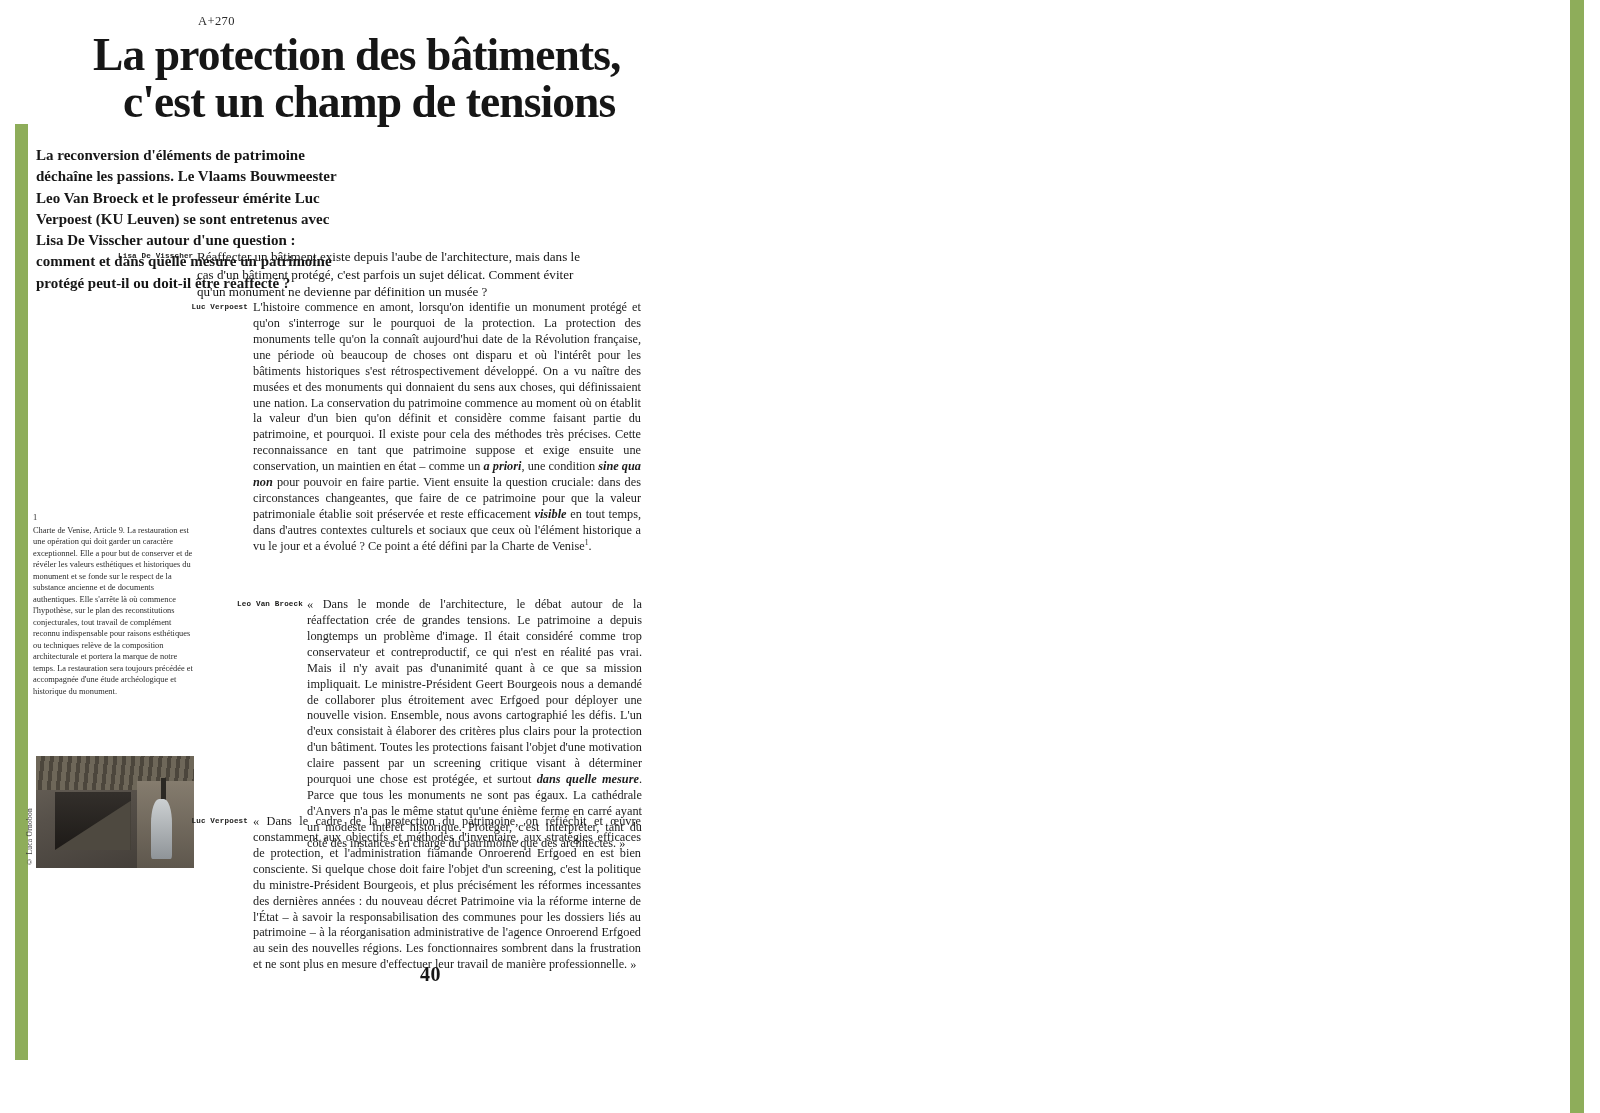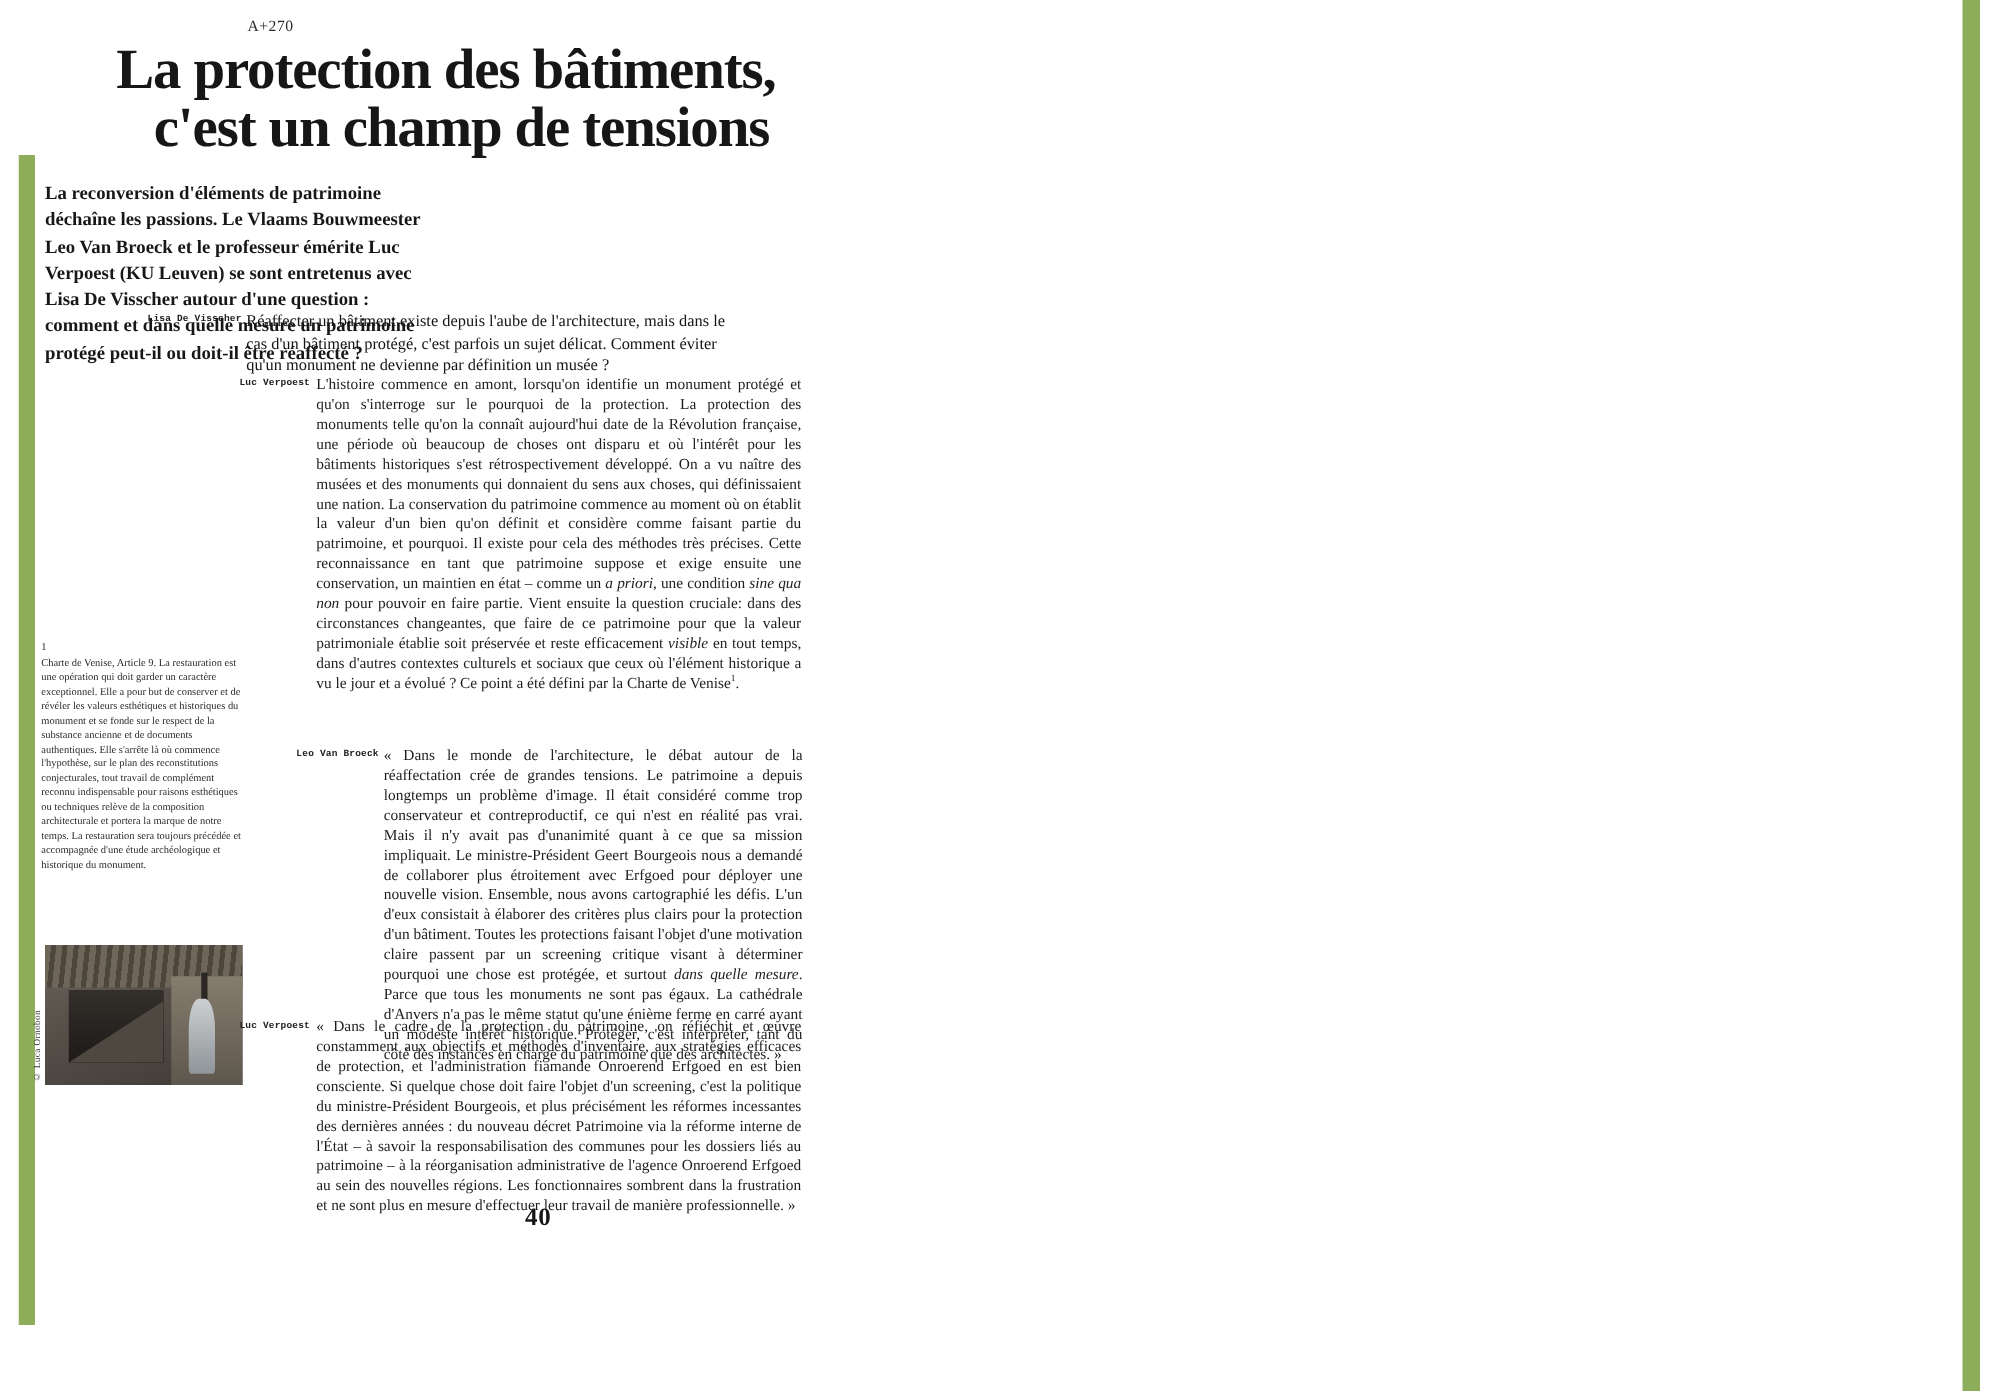--- a/index.html
+++ b/index.html
@@ -82,21 +82,21 @@
 
   .pagenum {
     position: absolute; font-weight: bold; font-size: 20px; color: #161616;
     letter-spacing: .5px;
   }
   .pn-left  { left: 420px; top: 963px; }
 
   
   .photo { position: absolute; overflow: hidden; }
 
-  em { font-style: italic; }
+  em { font-style: italic; font-weight: bold; }
   sup { font-size: .62em; vertical-align: super; line-height: 0; }
 
   
   .art { position:absolute; inset:0; }
 
   
   .brick {
     background: linear-gradient(160deg,#6d665c 0%,#57514a 40%,#3f3a35 100%);
   }
   .brick .ceiling {

